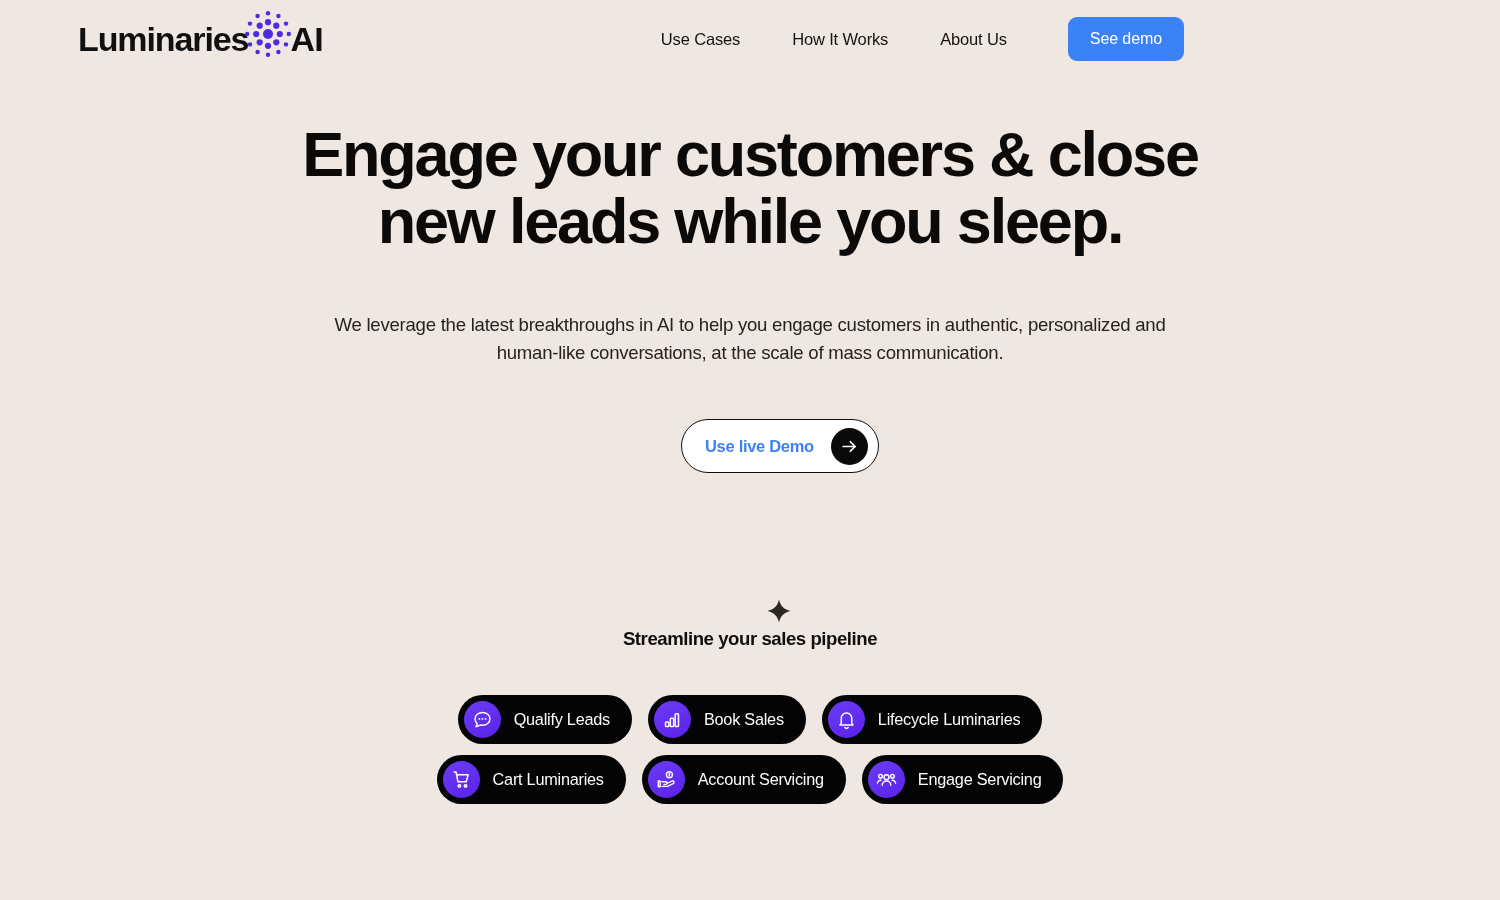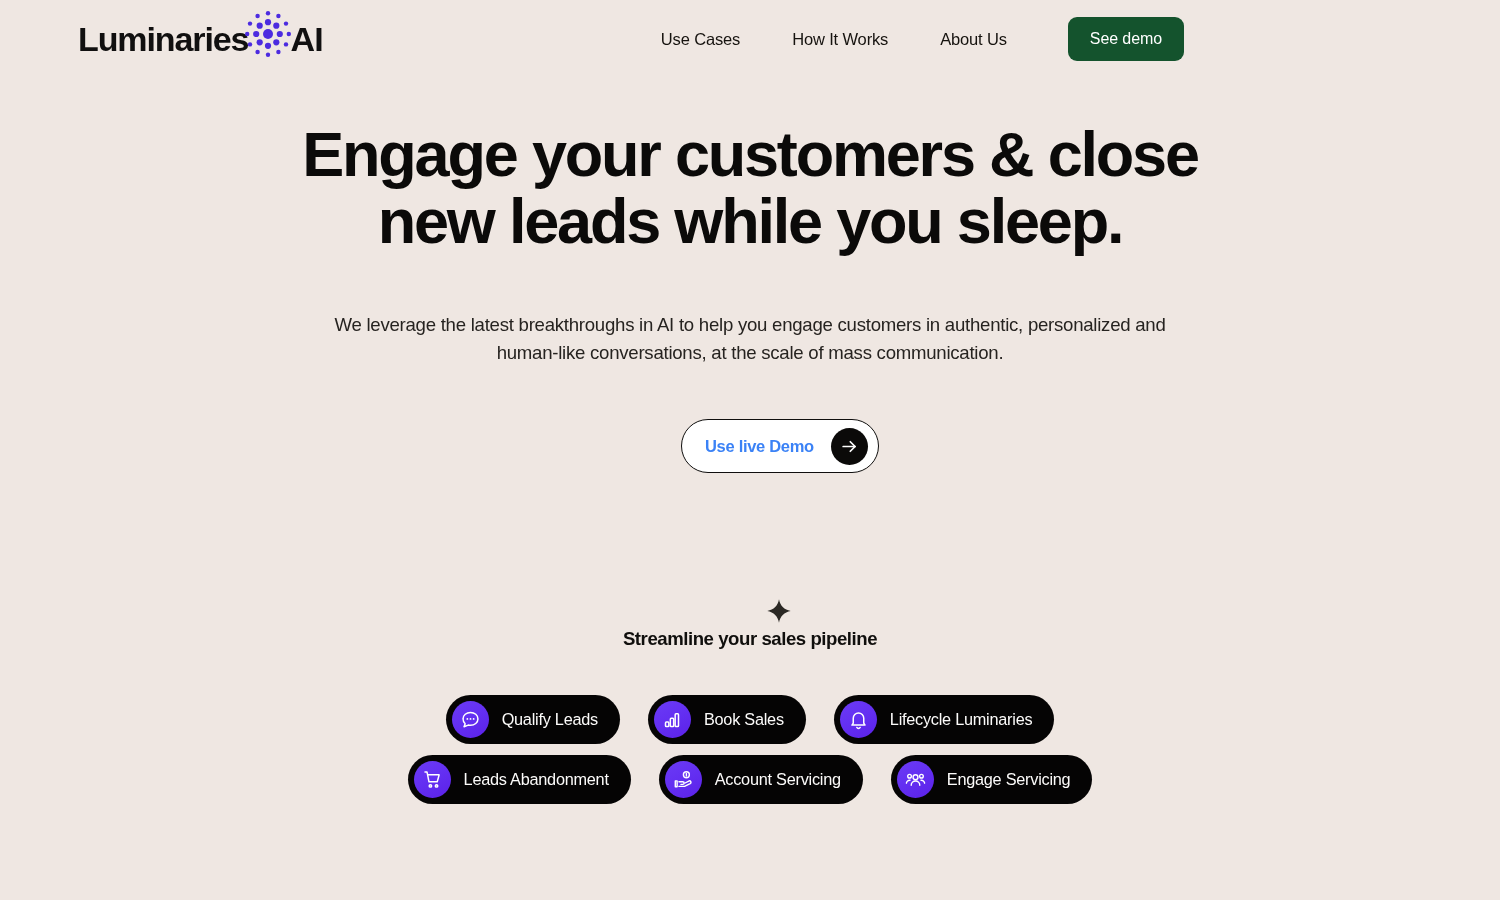--- a/index.html
+++ b/index.html
@@ -29,21 +29,21 @@
   }
 
   nav#main-nav { display:flex; align-items:center; gap:8px; }
   .nav-link {
     font-size:16.5px; font-weight:500; color:#16130F;
     letter-spacing:-0.15px; text-decoration:none;
     padding:0 22px; cursor:pointer; white-space:nowrap;
   }
   #see-demo-button {
     margin-left:31px;
-    background:#14532d; color:#FFFFFF;
+    background:#3b82f6; color:#FFFFFF;
     font-size:16px; font-weight:500; letter-spacing:-0.1px;
     border:none; border-radius:9px;
     padding:0 22px; height:44px; line-height:44px;
     cursor:pointer; font-family:inherit;
   }
 
   
   #hero { position:absolute; top:0; left:0; width:1500px; }
 
   #hero-headline {
@@ -89,21 +89,21 @@
   }
   #pipeline-title {
     position:absolute; top:628px; left:450px; width:600px;
     text-align:center;
     font-size:18.6px; font-weight:700; letter-spacing:-0.45px; color:#100F0D;
   }
 
   
   .pill-row {
     position:absolute; left:0; width:1500px;
-    display:flex; justify-content:center; align-items:center; gap:28px;
+    display:flex; justify-content:center; align-items:center; gap:16px;
   }
   #pill-row-1 { top:695px; }
   #pill-row-2 { top:755px; }
 
   .pill {
     height:49px; background:#050404; border-radius:30px;
     display:flex; align-items:center;
     padding:0 22px 0 6px; gap:13px;
     cursor:pointer; border:none; font-family:inherit;
   }
@@ -233,21 +233,21 @@
   <div class="pill-row" id="pill-row-2">
 
     <button class="pill">
       <span class="pill-icon">
         <svg viewBox="0 0 24 24" width="21" height="21" fill="none" stroke="#FFFFFF" stroke-width="1.7" stroke-linecap="round" stroke-linejoin="round" aria-hidden="true">
           <path d="M3.4 3.4h2.3l2.3 11.2h9.4l2.2-7.9H6.6"></path>
           <circle cx="9.6" cy="19.3" r="1.4"></circle>
           <circle cx="16.6" cy="19.3" r="1.4"></circle>
         </svg>
       </span>
-      <span class="pill-label">Leads Abandonment</span>
+      <span class="pill-label">Cart Luminaries</span>
     </button>
 
     <button class="pill">
       <span class="pill-icon">
         <svg viewBox="0 0 24 24" width="21" height="21" fill="none" stroke="#FFFFFF" stroke-width="1.6" stroke-linecap="round" stroke-linejoin="round" aria-hidden="true">
           <circle cx="15.3" cy="6.6" r="3.4"></circle>
           <path d="M15.3 5.1v3"></path>
           <path d="M2.6 13.6h2.1v6.6H2.6z"></path>
           <path d="M6.8 14.6h4.3c1 0 1.7.6 1.7 1.5s-.8 1.5-1.7 1.5H9.1"></path>
           <path d="M6.8 19.9h6.4l6.4-3.2c.9-.5 1.2-1.5.7-2.3-.5-.8-1.5-1-2.3-.6l-4.2 2.2"></path>

